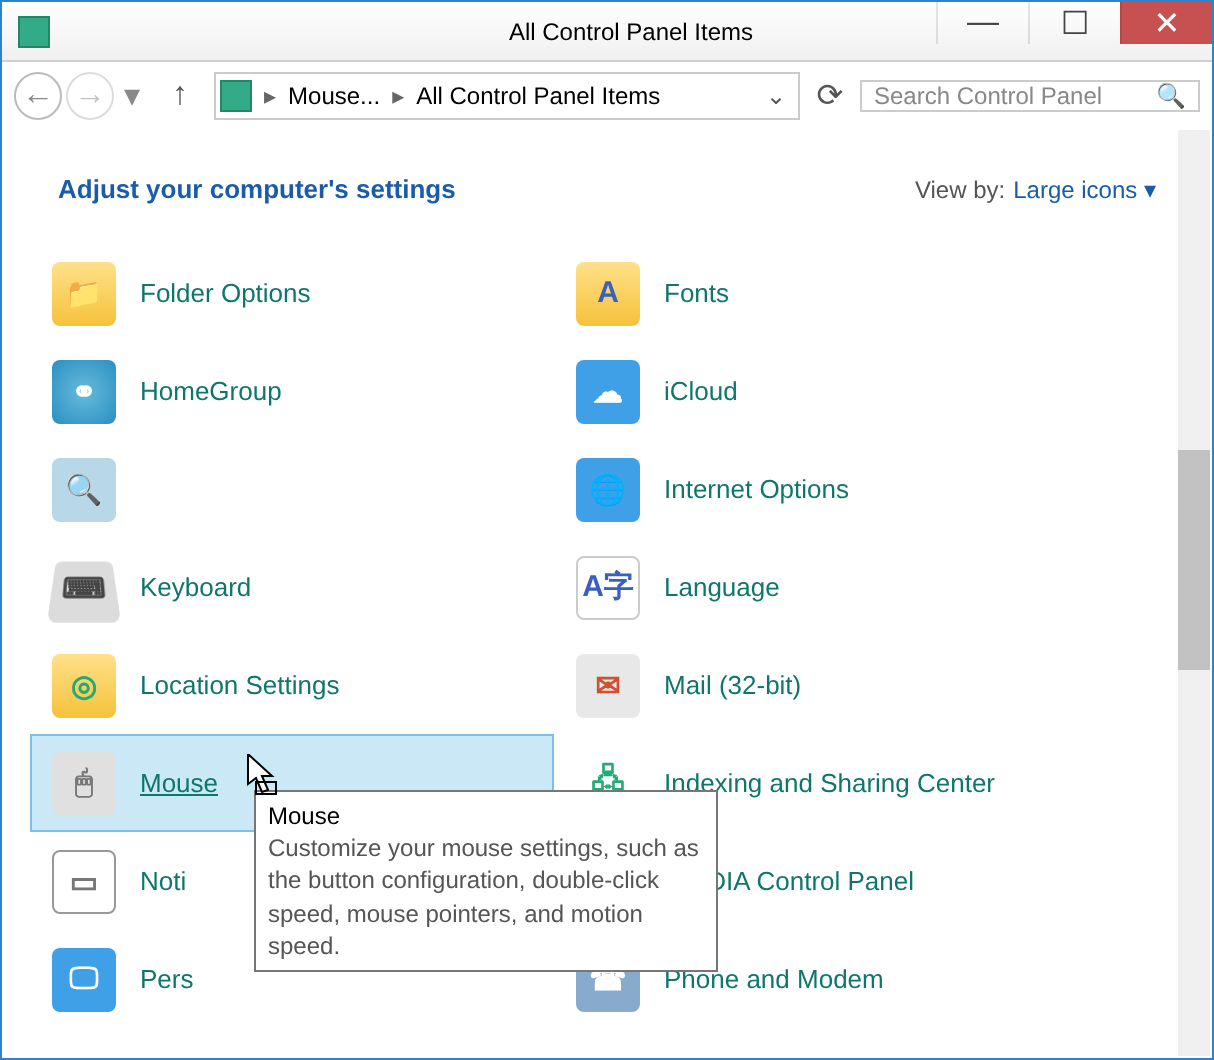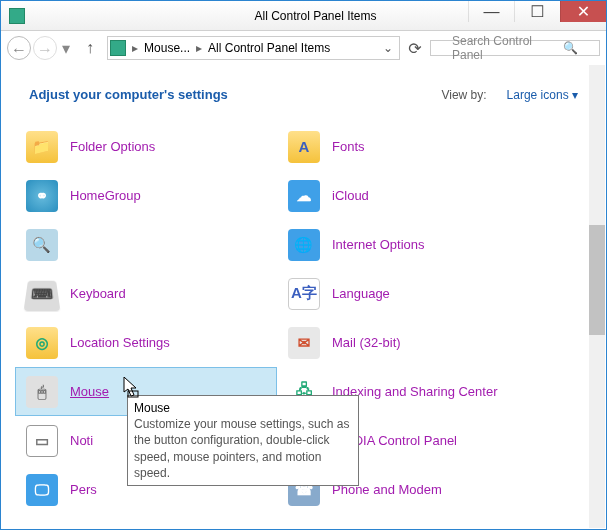--- a/index.html
+++ b/index.html
@@ -11,33 +11,33 @@
 .winbtn{width:46px;height:21px;display:flex;align-items:center;justify-content:center;border-left:1px solid rgba(0,0,0,.1);color:#444}
 .winbtn.close{background:#c75050;color:#fff;width:46px}
 .navbar{height:34px;display:flex;align-items:center;padding:0 6px;gap:2px}
 .navcircle{width:24px;height:24px;border-radius:50%;border:1px solid #bbb;display:flex;align-items:center;justify-content:center;color:#888}
 .uparrow{width:22px;height:22px;display:flex;align-items:center;justify-content:center;color:#555;margin:0 4px}
 .addrbox{flex:1;height:24px;border:1px solid #ccc;display:flex;align-items:center;padding:0 2px;font-size:12px;gap:4px}
 .addricon{width:16px;height:16px;background:#3a8;border:1px solid #286;display:inline-block}
 .addrsep{color:#666;padding:0 2px}
 .addrdrop{color:#555;padding:0 4px}
 .refresh{width:22px;height:22px;display:flex;align-items:center;justify-content:center;color:#555;margin:0 2px}
-.searchbox{width:170px;height:16px;border:1px solid #ccc;display:flex;align-items:center;padding:0 21px;font-size:12px;color:#888}
+.searchbox{width:170px;height:16px;border:1px solid #ccc;display:flex;align-items:center;padding:0 6px;font-size:12px;color:#888}
 .searchbox .mag{margin-left:auto;color:#666}
 .content{position:absolute;top:64px;left:0;right:0;bottom:0;overflow:hidden}
 .header{padding:22px 28px 14px;display:flex;align-items:center}
 .header h1{font-size:13px;font-weight:700;color:#1a5cab}
 .header .spacer{flex:1}
-.header .viewby-l{font-size:12px;color:#555;margin-right:20px}
+.header .viewby-l{font-size:12px;color:#555;margin-right:4px}
 .header .viewby-v{font-size:12px;color:#1a5cab}
 .grid{padding:6px 14px;display:flex;flex-wrap:wrap;gap:0}
 .item{width:262px;height:49px;display:flex;align-items:center;padding:4px 10px;gap:12px;cursor:pointer;border:1px solid transparent}
 .item.hovered{background:#cbe8f6;border:1px solid #7cc0e8}
 .icon{width:32px;height:32px;display:flex;align-items:center;justify-content:center;font-size:24px;flex-shrink:0}
-.item .label{font-size:13px;color:#a21caf}
+.item .label{font-size:13px;color:#0f766e}
 .item.hovered .label{text-decoration:underline}
 .tooltip{position:absolute;left:126px;top:394px;width:232px;background:#fff;border:1px solid #767676;padding:4px 6px;font-size:12px;color:#555;line-height:1.35;z-index:10}
 .tooltip .tt-title{color:#000}
 .scrollbar{position:absolute;right:1px;top:64px;width:16px;bottom:1px;background:#f0f0f0}
 .scrollthumb{position:absolute;right:0;top:160px;width:16px;height:110px;background:#c2c2c2}
 .cursor{position:absolute;left:121px;top:376px;z-index:11;pointer-events:none}
 
 .ibox{width:32px;height:32px;border-radius:4px;display:flex;align-items:center;justify-content:center;font-size:15px;color:#fff;font-weight:bold}
 .folder{background:linear-gradient(#ffe08a,#f5c23b)}
 .fonts{background:linear-gradient(#ffe08a,#f5c23b);color:#3b5fbf}

